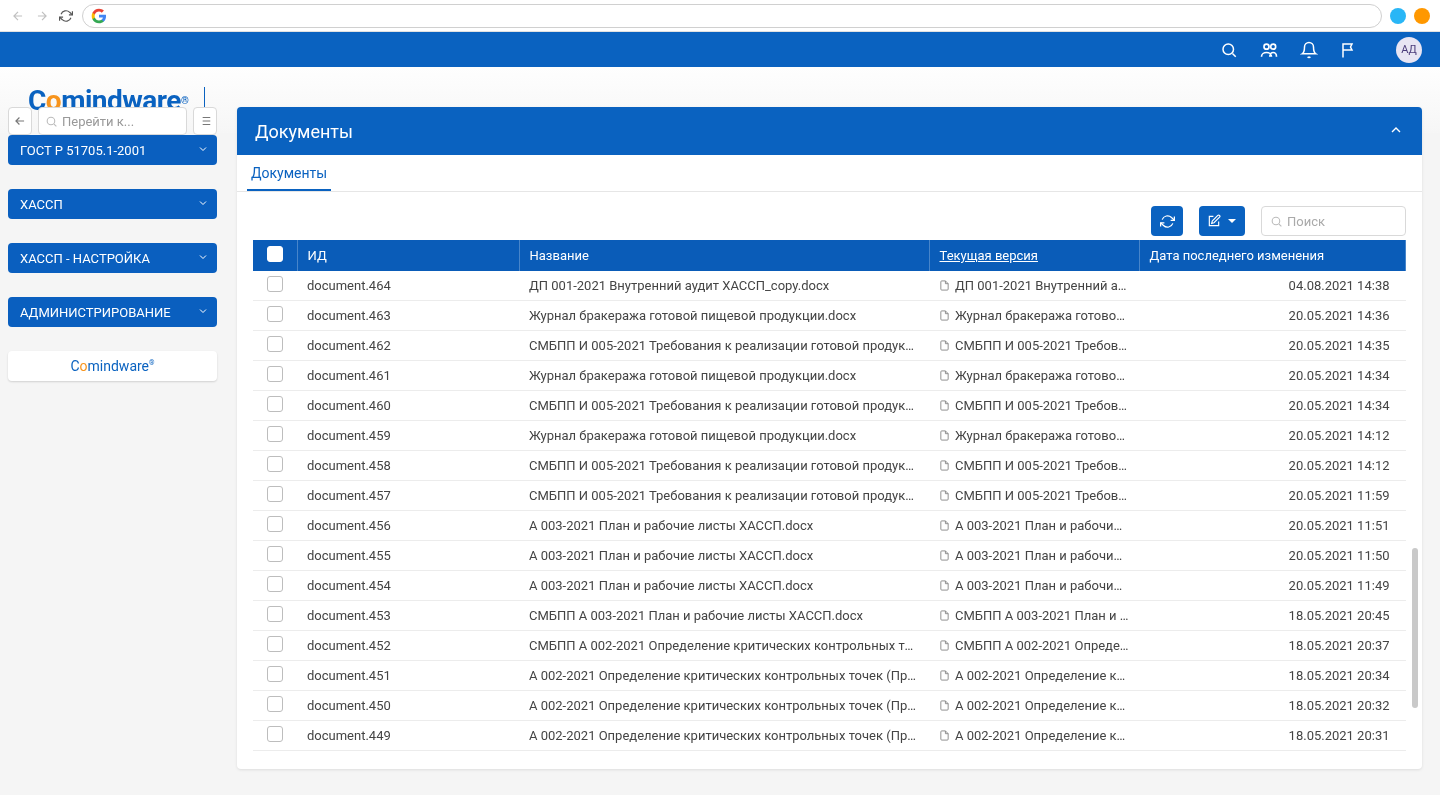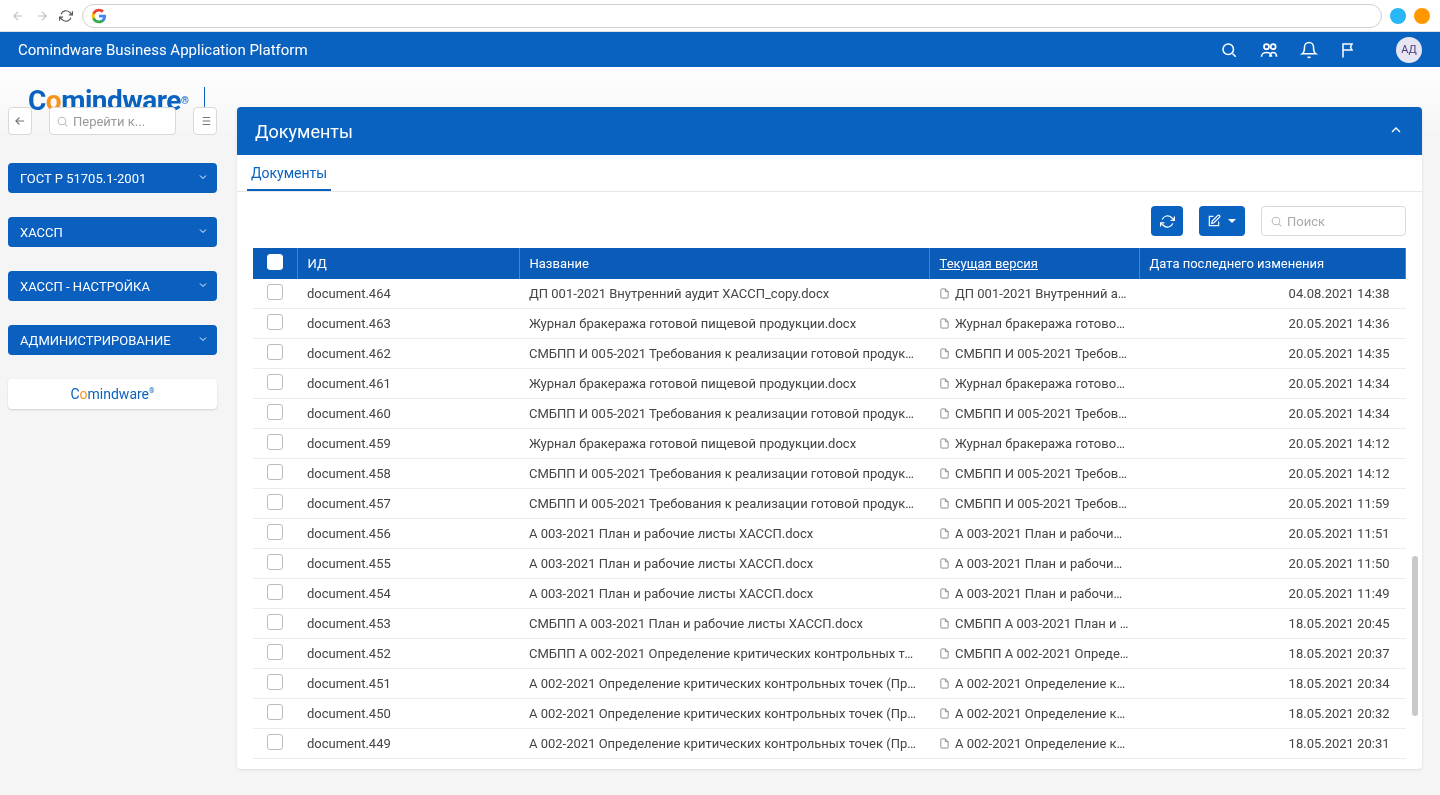--- a/index.html
+++ b/index.html
@@ -24,37 +24,37 @@
   
   .logo-row { height: 66px; display: flex; align-items: center; padding-left: 28px; background: linear-gradient(#fefefe,#f6f6f6); }
   .cw-logo { font-size: 28px; color: #0a62c0; font-weight: 700; letter-spacing: -0.5px; display:flex; align-items:center;}
   .cw-logo .o-orange { color:#f7941d; }
   .cw-logo sup { font-size: 10px; color:#0a62c0; }
   .logo-sep { width: 1px; height: 26px; background: #0a62c0; margin-left: 16px; }
 
   
   .body { display: flex; height: calc(795px - 32px - 35px - 66px); }
   .sidebar { width: 225px; padding: 0 8px 0 8px; }
-  .sb-search-row { display: flex; align-items: center; gap: 17px; margin-bottom: 28px; margin-top:-26px;}
+  .sb-search-row { display: flex; align-items: center; gap: 6px; margin-bottom: 0; margin-top:-26px;}
   .sb-ico-btn { width: 24px; height: 28px; display:flex; align-items:center; justify-content:center; border:1px solid #d9d9d9; border-radius:4px; background:#fff; color:#777; cursor:pointer;}
   .sb-search { flex:1; height:28px; border:1px solid #d9d9d9; border-radius:4px; display:flex; align-items:center; padding:0 6px; background:#fff; color:#999; font-size:13px;}
   .sb-search svg { margin-right:4px; color:#bbb; }
   .sb-acc { background:#0a5fbf; color:#fff; border-radius:4px; height:30px; display:flex; align-items:center; padding:0 12px; margin-bottom:24px; font-size:13px; cursor:pointer; position:relative;}
   .sb-acc .chev { position:absolute; right:8px; }
   .sb-footer { margin-top:8px; background:#fff; border-radius:4px; height:30px; display:flex; align-items:center; justify-content:center; box-shadow:0 1px 2px rgba(0,0,0,0.15);}
   .sb-footer .mini-logo { font-size:14px; color:#0a62c0; }
   .sb-footer .mini-logo .o-orange{color:#f7941d;}
 
   .main { flex:1; padding: 0 18px 0 12px; display:flex; flex-direction:column; position:relative; top:-26px;}
   .panel { background:#fff; border-radius:4px; box-shadow:0 1px 3px rgba(0,0,0,0.1); overflow:hidden; }
   .panel-hdr { background:#0a62c0; color:#fff; height:48px; display:flex; align-items:center; padding:0 18px; font-size:18px; position:relative;}
   .panel-hdr .chev-up { position:absolute; right:18px; cursor:pointer;}
   .tabs { border-bottom:1px solid #e6e6e6; padding:0 10px; }
   .tab { display:inline-block; padding:10px 4px 8px; font-size:14px; color:#0a62c0; border-bottom:2px solid #0a62c0; cursor:pointer;}
-  .toolbar { display:flex; align-items:center; justify-content:flex-end; padding:14px 16px 12px; gap:16px;}
+  .toolbar { display:flex; align-items:center; justify-content:flex-end; padding:14px 16px 4px; gap:16px;}
   .tb-btn { width:32px; height:30px; background:#0a62c0; color:#fff; border-radius:4px; display:flex; align-items:center; justify-content:center; cursor:pointer; position:relative;}
   .tb-btn.split::after { content:''; position:absolute; right:9px; top:50%; transform:translateY(-50%); border-left:4px solid transparent; border-right:4px solid transparent; border-top:4px solid #fff;}
   .tb-btn.split { width:46px; padding-right:14px; justify-content:flex-start; padding-left:8px;}
   .tb-search { width:145px; height:30px; border:1px solid #d9d9d9; border-radius:4px; display:flex; align-items:center; padding:0 8px; color:#aaa; font-size:13px;}
   .tb-search svg{margin-right:4px;color:#bbb;}
 
   .grid-wrap { padding:0 16px; }
   table { width:100%; border-collapse:collapse; font-size:13px; color:#333; table-layout:fixed;}
   thead th { background:#0a5cb8; color:#fff; font-weight:400; text-align:left; padding:6px 10px; border-right:1px solid rgba(255,255,255,0.25); font-size:13px; height:28px;}
   thead th:first-child { width:44px; text-align:center;}
@@ -100,21 +100,20 @@
         <path fill="#34A853" d="M24 46c5.94 0 10.92-1.97 14.56-5.33l-7.11-5.52c-1.97 1.32-4.49 2.1-7.45 2.1-5.73 0-10.58-3.87-12.31-9.07H4.34v5.7C7.96 41.07 15.4 46 24 46z"></path>
         <path fill="#FBBC05" d="M11.69 28.18C11.25 26.86 11 25.45 11 24s.25-2.86.69-4.18v-5.7H4.34C2.85 17.09 2 20.45 2 24c0 3.55.85 6.91 2.34 9.88l7.35-5.7z"></path>
         <path fill="#EA4335" d="M24 10.75c3.23 0 6.13 1.11 8.41 3.29l6.31-6.31C34.91 4.18 29.93 2 24 2 15.4 2 7.96 6.93 4.34 14.12l7.35 5.7c1.73-5.2 6.58-9.07 12.31-9.07z"></path>
       </svg>
   </div>
   <span class="ext-btn ext-blue"></span>
   <span class="ext-btn ext-orange"></span>
 </div>
 
 <div class="app-bar">
-  <div class="title">Comindware Business Application Platform</div>
   <div class="spacer"></div>
   <div class="tool">
       <svg width="18" height="18" viewBox="0 0 24 24" fill="none" stroke="currentColor" stroke-width="2">
         <circle cx="11" cy="11" r="7"></circle>
         <path d="M21 21l-4.35-4.35"></path>
       </svg>
     </div>
   <div class="tool">
       <svg width="20" height="20" viewBox="0 0 24 24" fill="none" stroke="currentColor" stroke-width="2">
         <circle cx="9" cy="8" r="3"></circle>

